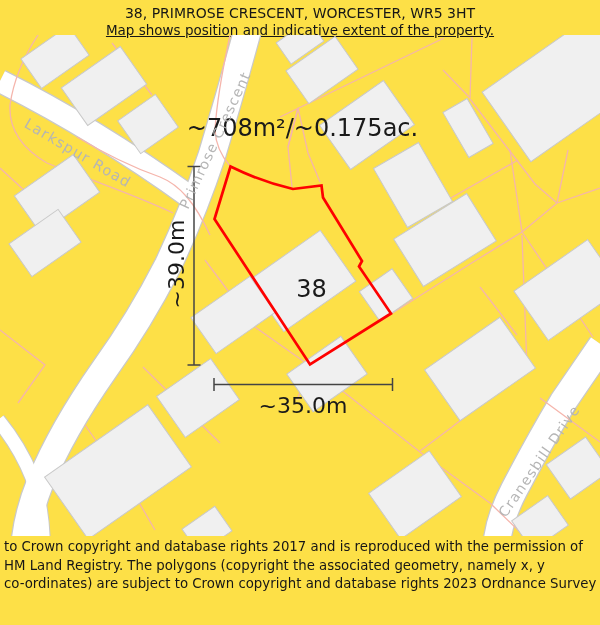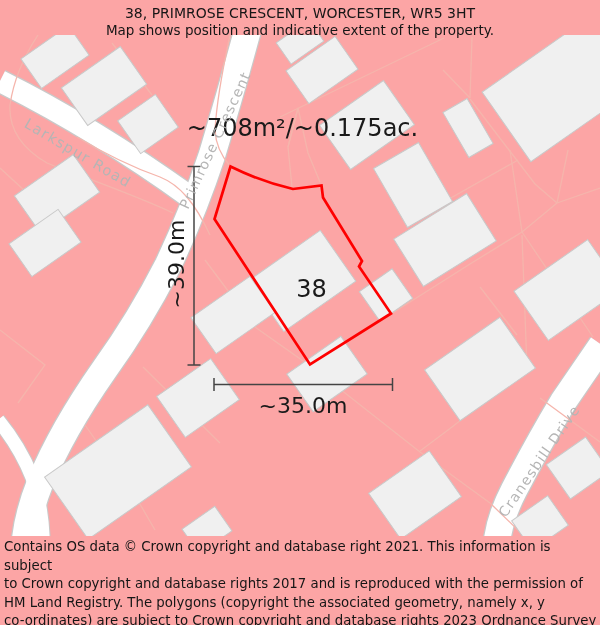--- a/index.html
+++ b/index.html
@@ -1,20 +1,20 @@
 <!DOCTYPE html>
 <html><head>
 <meta charset="utf-8">
 <style>
   html,body{margin:0;padding:0;background:#ffffff;}
   body{width:600px;height:625px;overflow:hidden;font-family:"DejaVu Sans","Liberation Sans",sans-serif;color:#161616;}
-  .page{position:relative;width:600px;height:625px;background:#fca5a5;}
+  .page{position:relative;width:600px;height:625px;background:#fde047;}
   .hdr{position:absolute;top:0;left:0;width:600px;text-align:center;}
   .hdr .t{font-size:14px;line-height:17px;padding-top:5px;color:#161616;}
-  .hdr .s{font-size:13.5px;line-height:17px;color:#161616;}
+  .hdr .s{font-size:13.5px;line-height:17px;color:#161616;text-decoration:underline;}
   .mapwrap{position:absolute;top:35px;left:0;width:600px;height:501px;}
   svg{display:block;}
   .ftr{position:absolute;top:538px;left:0;width:596px;padding-left:4px;font-size:13.3px;line-height:18.6px;color:#161616;}
   .road-label{fill:#b5b5b5;letter-spacing:1.3px;}
   .dim-label{fill:#1a1a1a;}
   .blk-label{fill:#1a1a1a;}
 </style>
 </head>
 <body>
 
@@ -117,20 +117,19 @@
     <text x="176.5" y="229" text-anchor="middle" dominant-baseline="central" font-size="22" class="dim-label" transform="rotate(-90 176.5 229)">~39.0m</text>
     <text x="303" y="370.5" text-anchor="middle" dominant-baseline="central" font-size="22" class="dim-label">~35.0m</text>
 
     <text x="78" y="118" text-anchor="middle" dominant-baseline="central" font-size="14.5" class="road-label" transform="rotate(30.5 78 118)">Larkspur Road</text>
     <text x="215" y="105" text-anchor="middle" dominant-baseline="central" font-size="14" class="road-label" transform="rotate(-65 215 105)">Primrose Crescent</text>
     <text x="539" y="426" text-anchor="middle" dominant-baseline="central" font-size="14" class="road-label" transform="rotate(-55.5 539 426)">Cranesbill Drive</text>
   </svg>
   </div>
 
   <div class="ftr">
-    <div>Contains OS data © Crown copyright and database right 2021. This information is subject</div>
     <div>to Crown copyright and database rights 2017 and is reproduced with the permission of</div>
     <div>HM Land Registry. The polygons (copyright the associated geometry, namely x, y</div>
     <div>co-ordinates) are subject to Crown copyright and database rights 2023 Ordnance Survey</div>
 
   </div>
 
 </div>
 
 </body></html>

